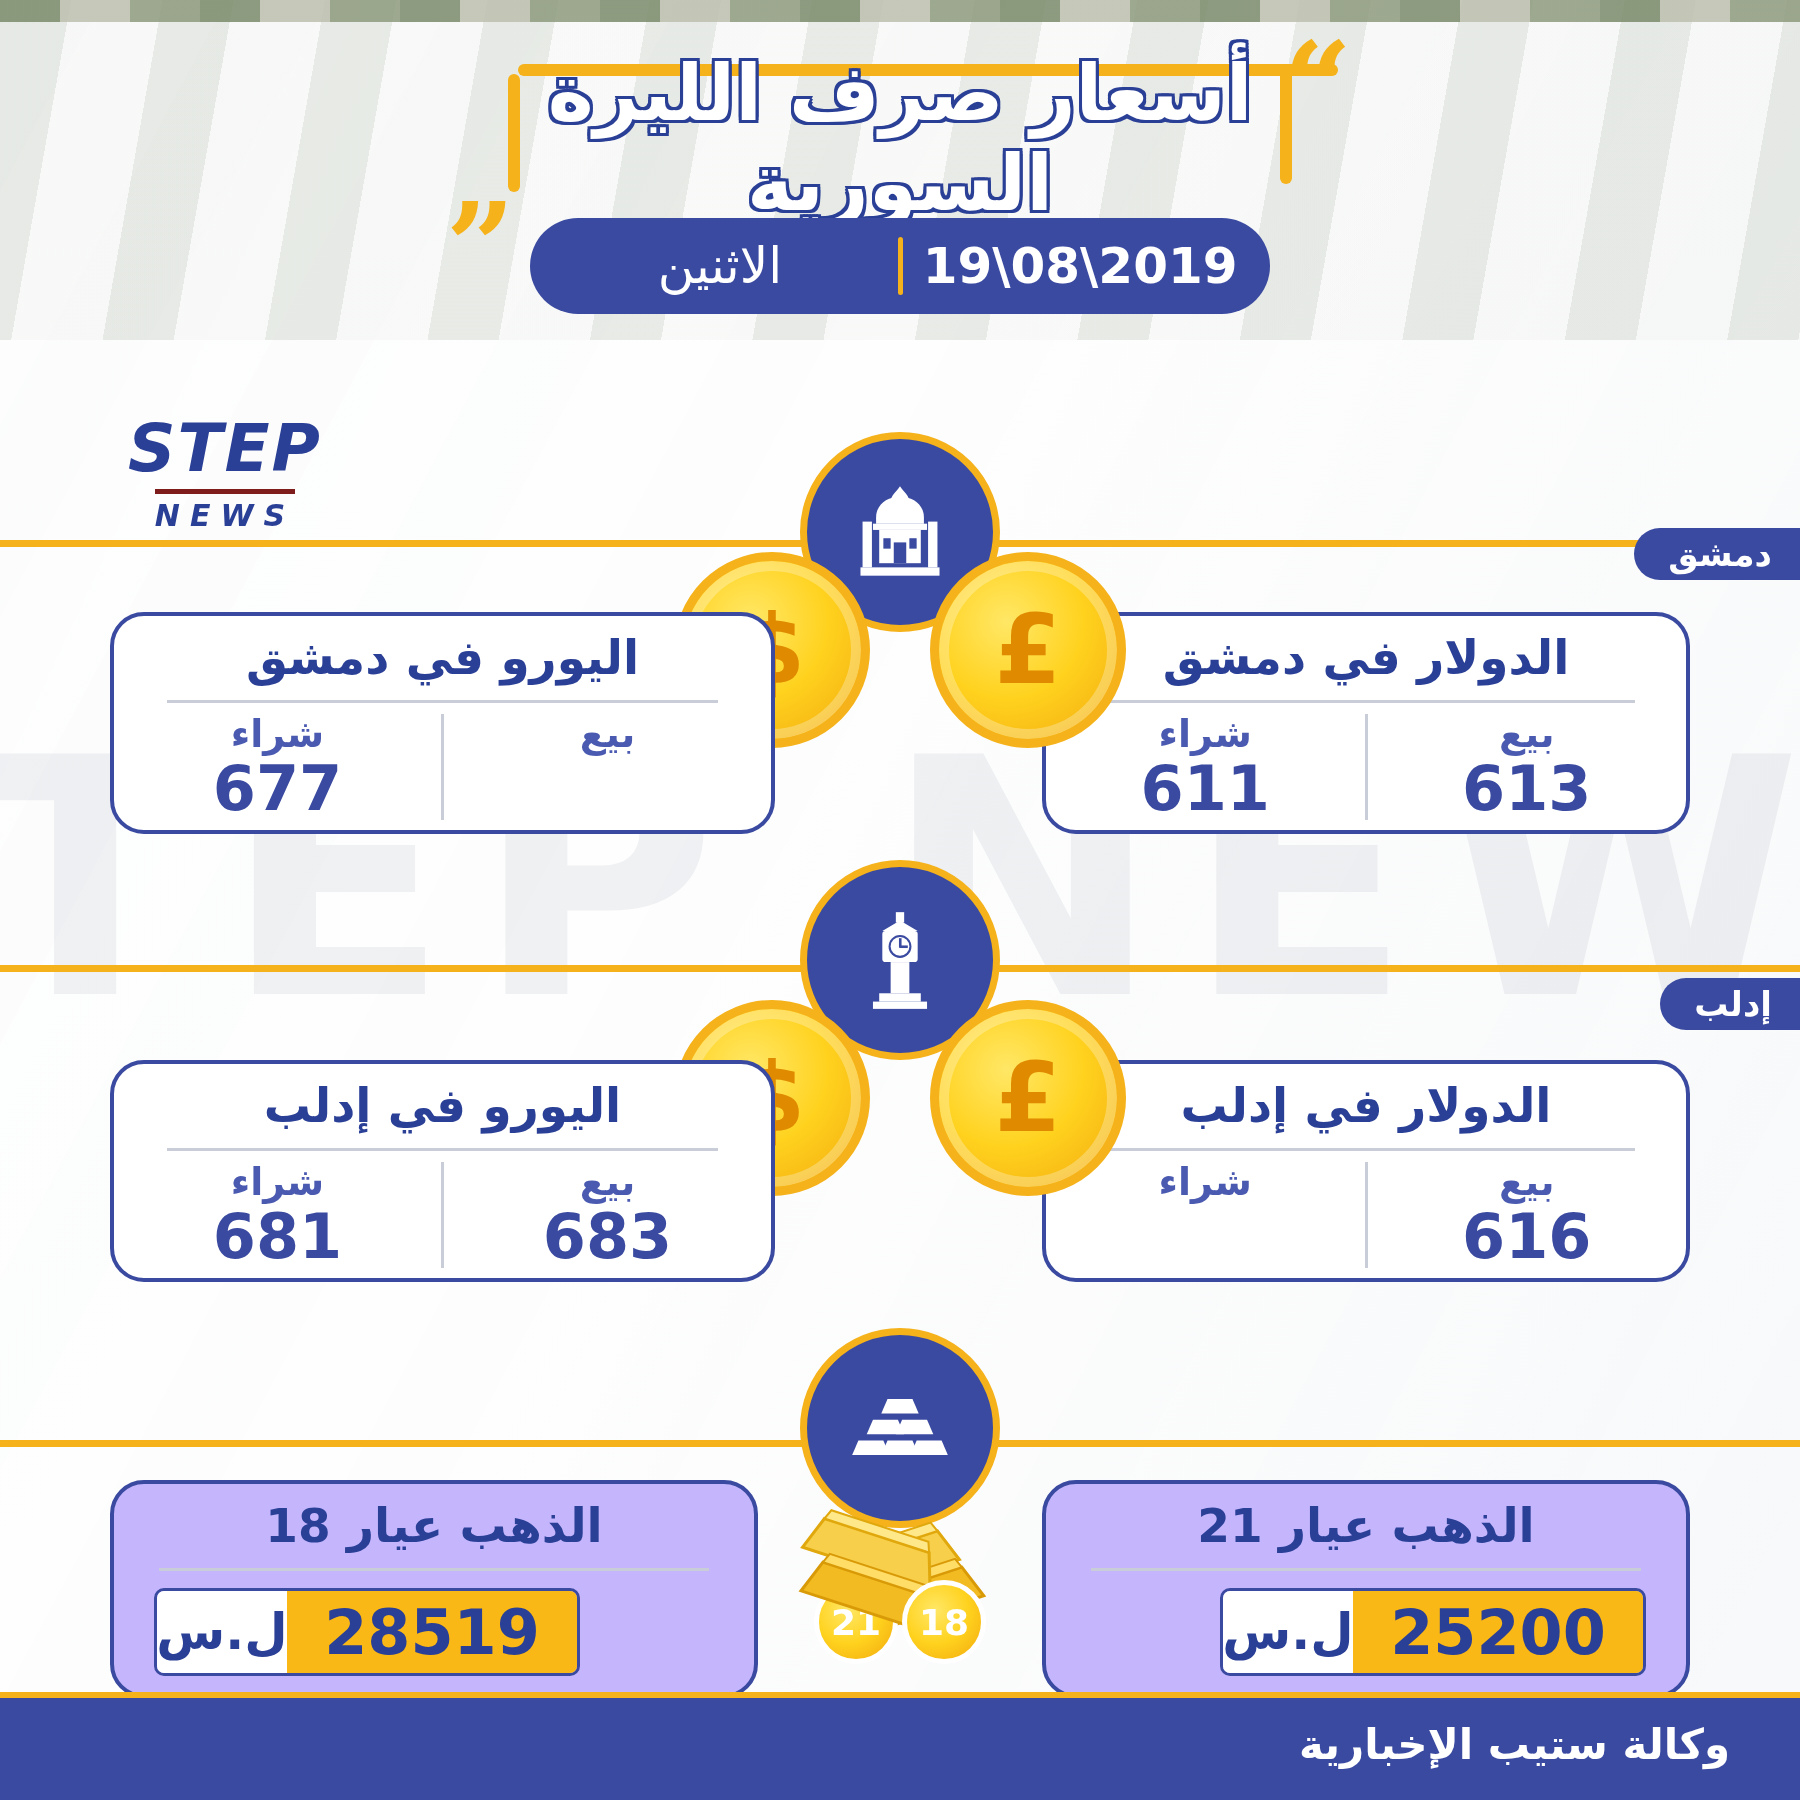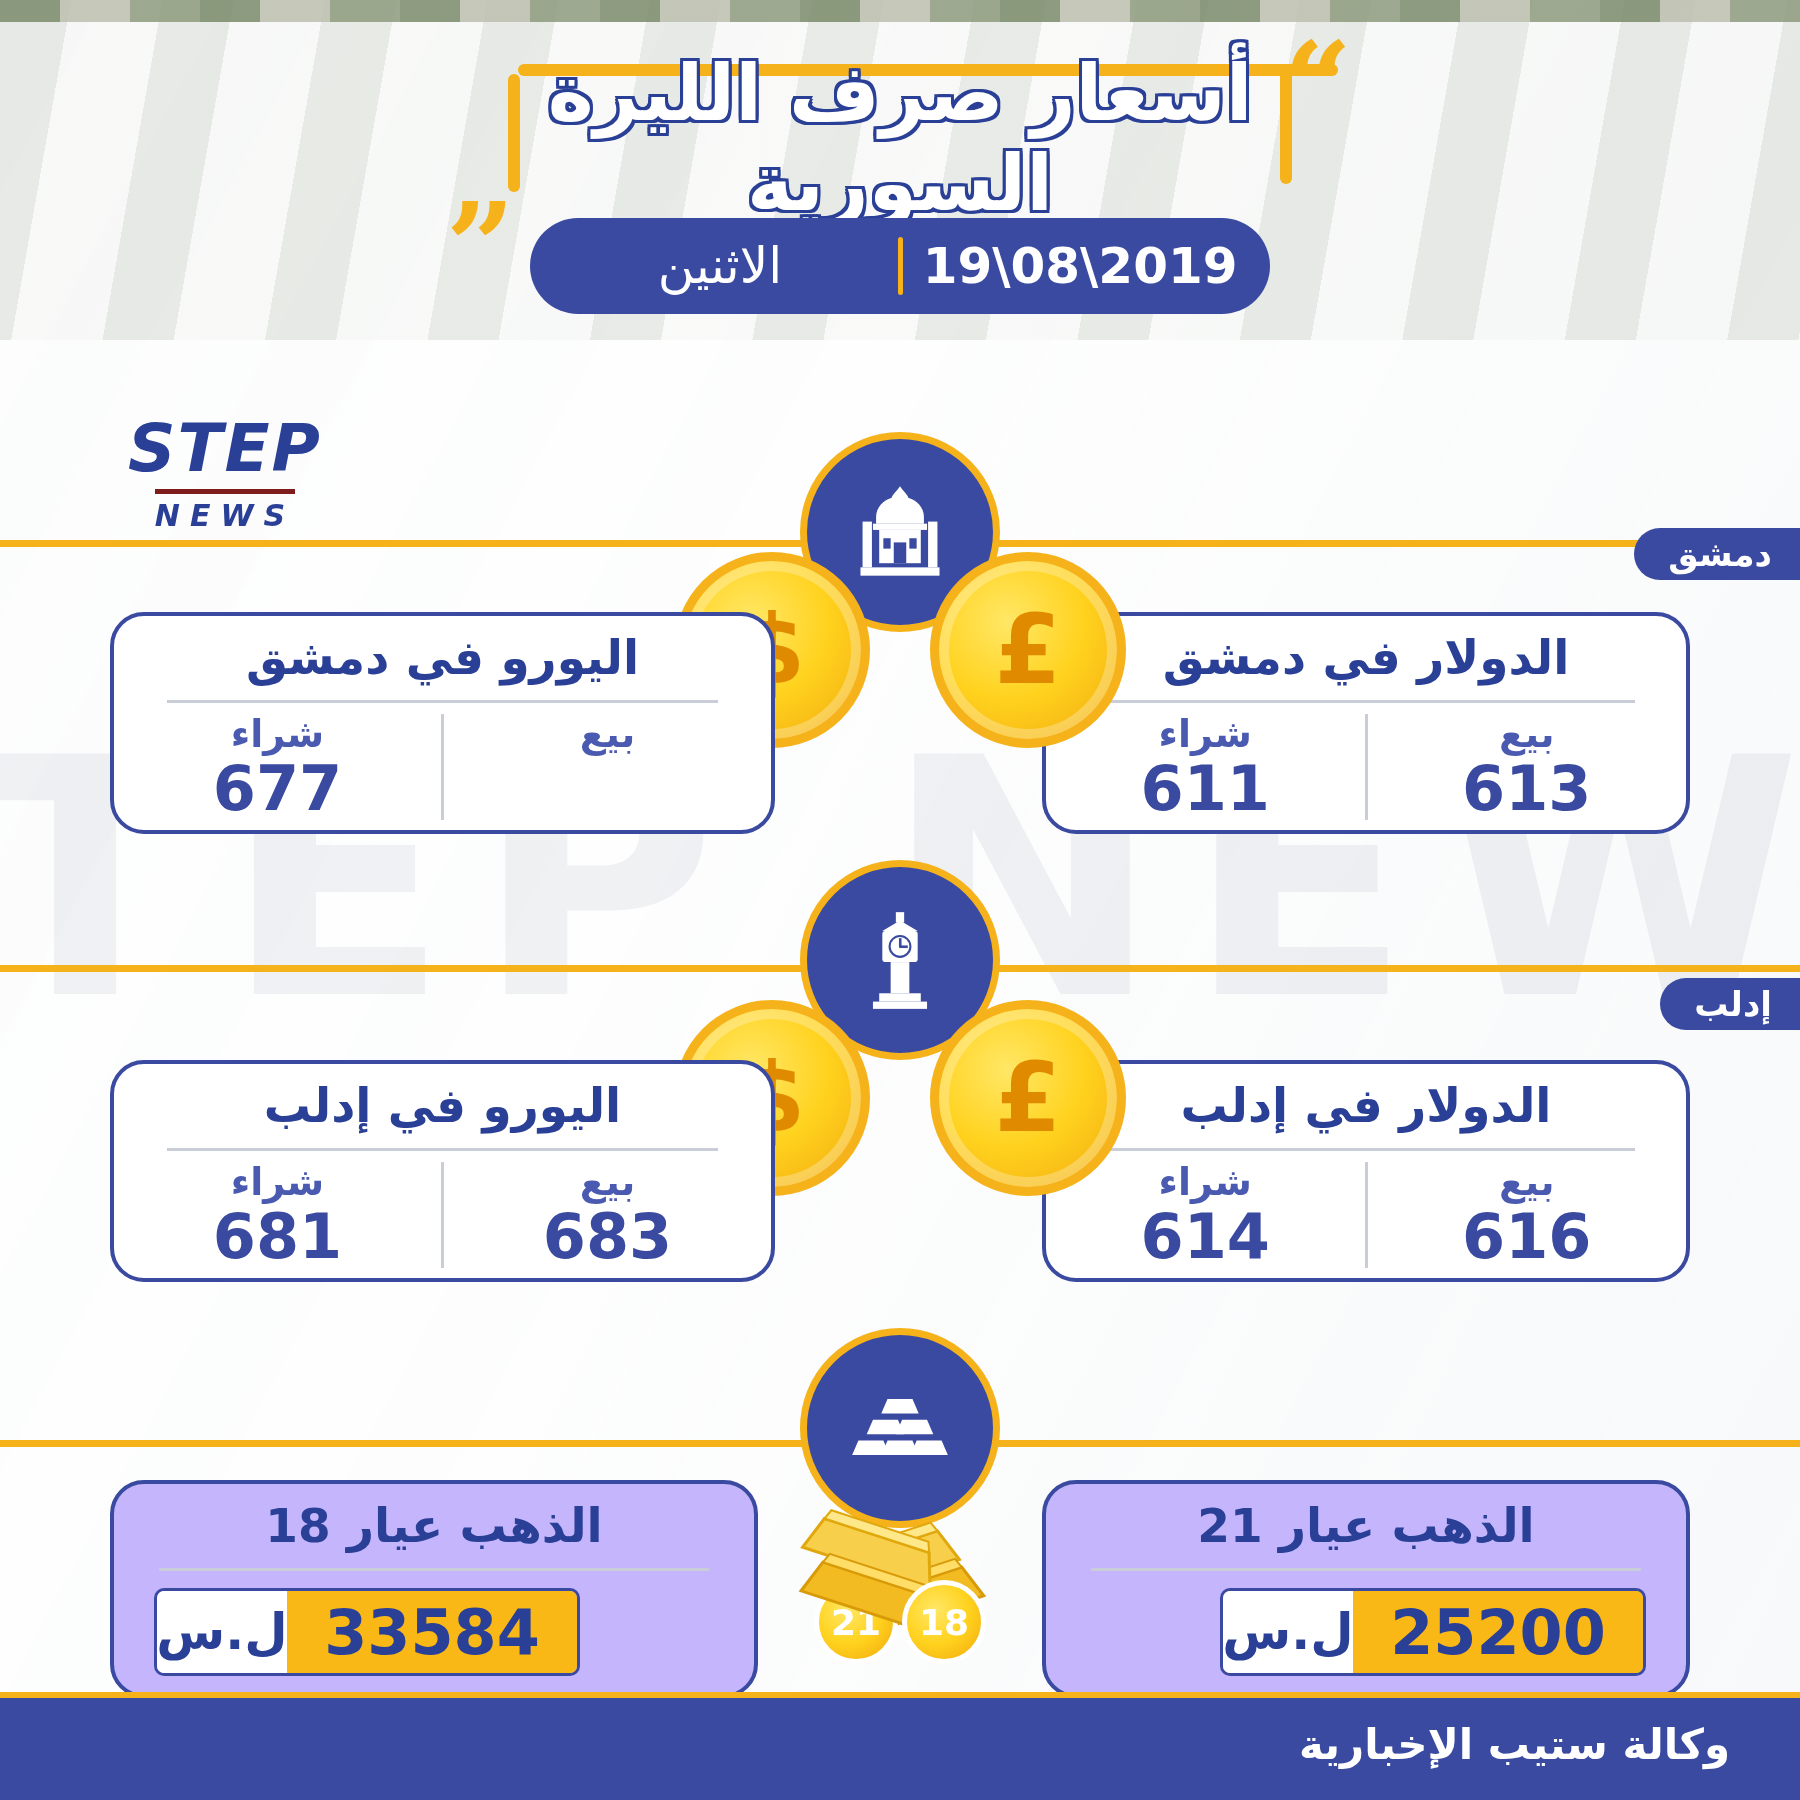--- a/index.html
+++ b/index.html
@@ -312,21 +312,20 @@
     <div class="card-title">الدولار في إدلب</div>
     <div class="card-hr"></div>
     <div class="cells">
       <div class="cell">
         <div class="lbl">بيع</div>
         <div class="val">616</div>
       </div>
       <div class="vdiv"></div>
       <div class="cell">
         <div class="lbl">شراء</div>
-        <div class="val">614</div>
       </div>
     </div>
   </div>
   <div class="coin dollar-r2">
     <span>$</span>
   </div>
 
   <div class="card left row2">
     <div class="card-title">اليورو في إدلب</div>
     <div class="card-hr"></div>
@@ -364,21 +363,21 @@
         <path d="M52 112 L162 112 L158 102 L56 102 Z" fill="#ffdd66" stroke="#d99a08" stroke-width="2"></path>
       </g>
     </svg>
     <div class="karat-badge">21</div>
   </div>
 
   <div class="gcard left">
     <div class="g-title">الذهب عيار 18</div>
     <div class="g-hr"></div>
     <div class="pricebox">
-      <div class="num">33584</div>
+      <div class="num">28519</div>
       <div class="cur">ل.س</div>
     </div>
   </div>
 
   <div class="bars left">
     <svg viewBox="0 0 230 210" width="230" height="210" aria-hidden="true">
       <g transform="rotate(18 115 105)">
         <path d="M40 70 L150 70 L162 104 L28 104 Z" fill="#f7cf4a" stroke="#e0a80c" stroke-width="3"></path>
         <path d="M40 70 L150 70 L146 60 L44 60 Z" fill="#ffe88a" stroke="#e0a80c" stroke-width="2"></path>
         <path d="M52 112 L162 112 L174 146 L40 146 Z" fill="#f2bb22" stroke="#d99a08" stroke-width="3"></path>

